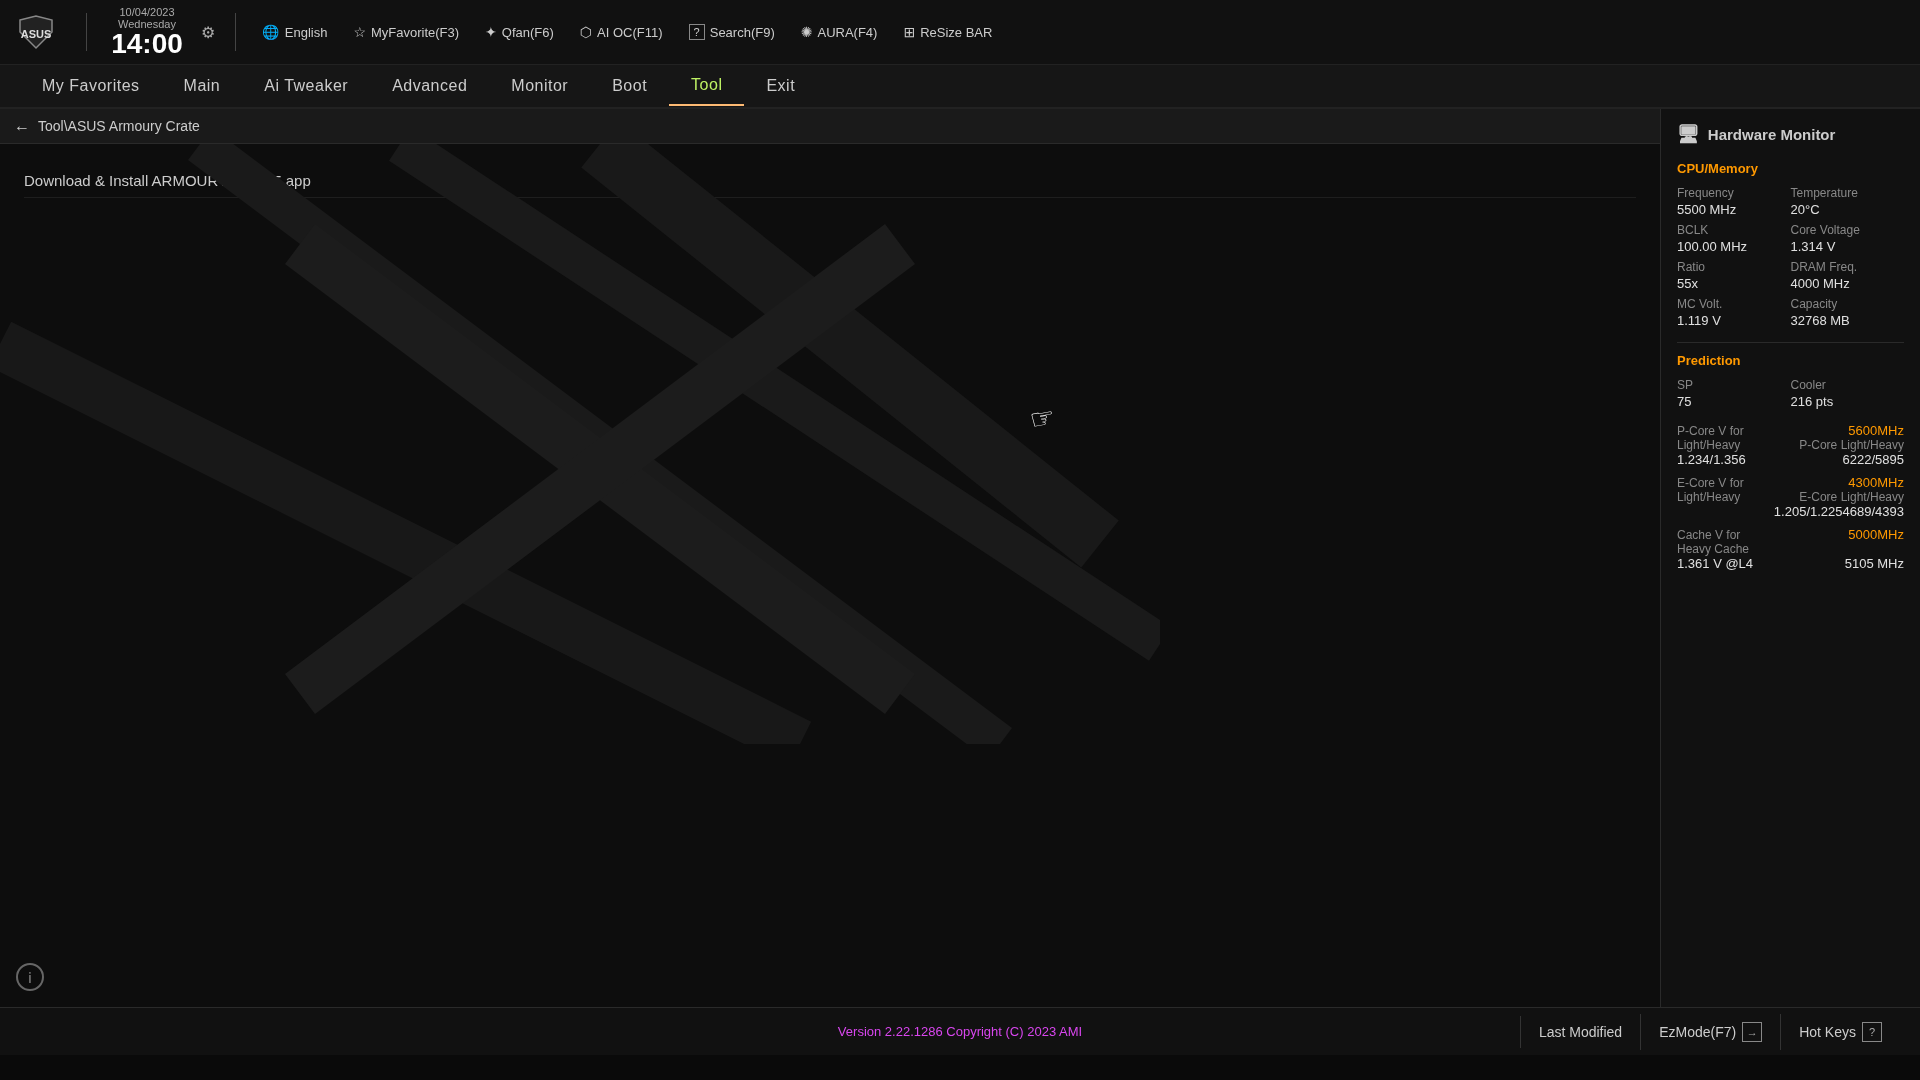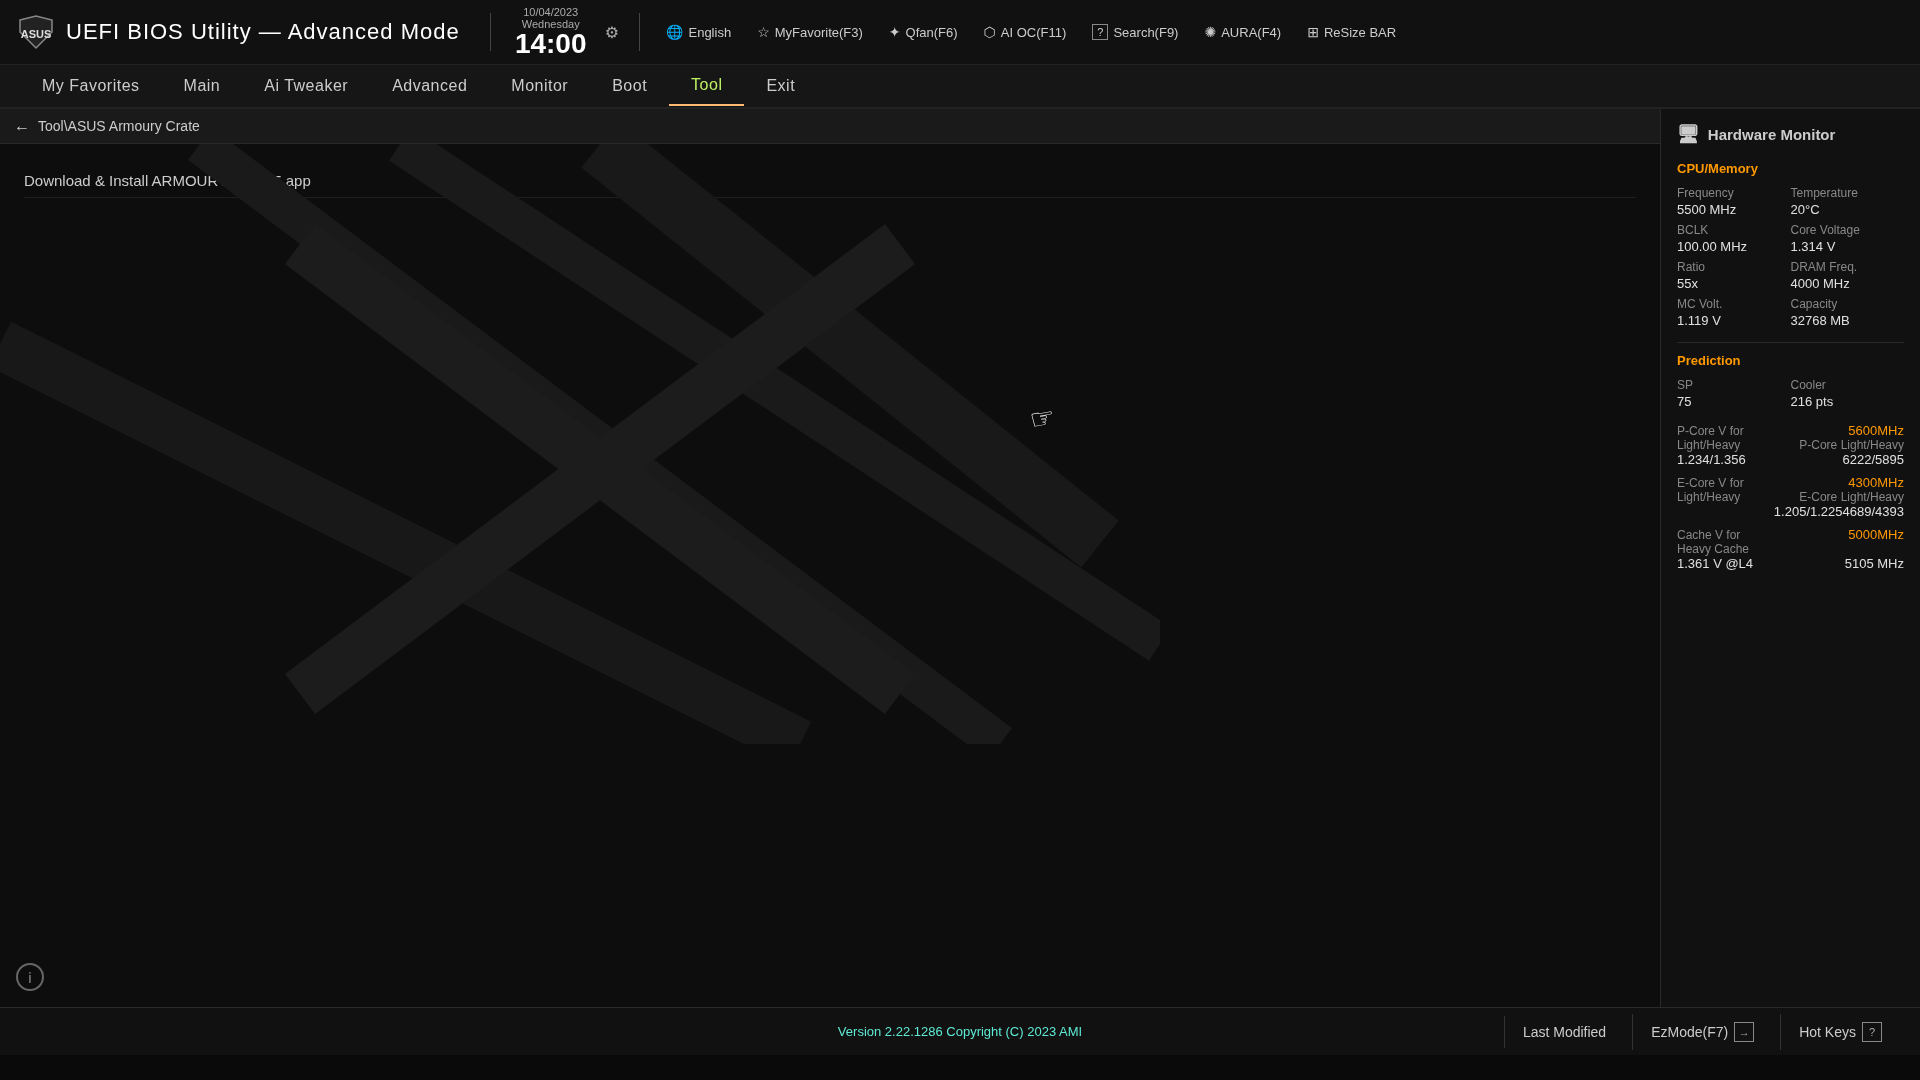--- a/index.html
+++ b/index.html
@@ -246,30 +246,30 @@
     #footer {
       height: 48px;
       background: #111;
       border-top: 1px solid #2a2a2a;
       display: flex;
       align-items: center;
       justify-content: space-between;
       padding: 0 20px;
     }
     #footer-version {
-      color: #5eead4;
+      color: #d946ef;
       font-size: 13px;
       position: absolute;
       left: 50%;
       transform: translateX(-50%);
     }
     #footer-right {
       display: flex;
       align-items: center;
-      gap: 8px;
+      gap: 0;
       margin-left: auto;
     }
     .footer-btn {
       display: flex;
       align-items: center;
       gap: 6px;
       color: #ccc;
       font-size: 14px;
       padding: 8px 18px;
       cursor: pointer;
@@ -297,21 +297,20 @@
 </head>
 <body>
 
 <div id="header">
   <div id="logo-area">
     <svg id="logo-icon" viewBox="0 0 40 40">
       <rect width="40" height="40" fill="none"></rect>
       <polygon points="4,8 20,4 36,8 36,20 20,36 4,20" fill="#222" stroke="#888" stroke-width="1.5"></polygon>
       <text x="20" y="26" text-anchor="middle" font-size="11" fill="#ddd" font-weight="bold">ASUS</text>
     </svg>
-    <span id="title-text">UEFI BIOS Utility — Advanced Mode</span>
   </div>
 
   <div id="topbar-divider"></div>
 
   <div id="datetime-area">
     <span style="font-size:11px;color:#aaa;">10/04/2023</span>
     <span style="font-size:11px;color:#aaa;">Wednesday</span>
     <span id="clock">14:00</span>
   </div>
   <span style="color:#aaa;font-size:16px;cursor:pointer;">⚙</span>

